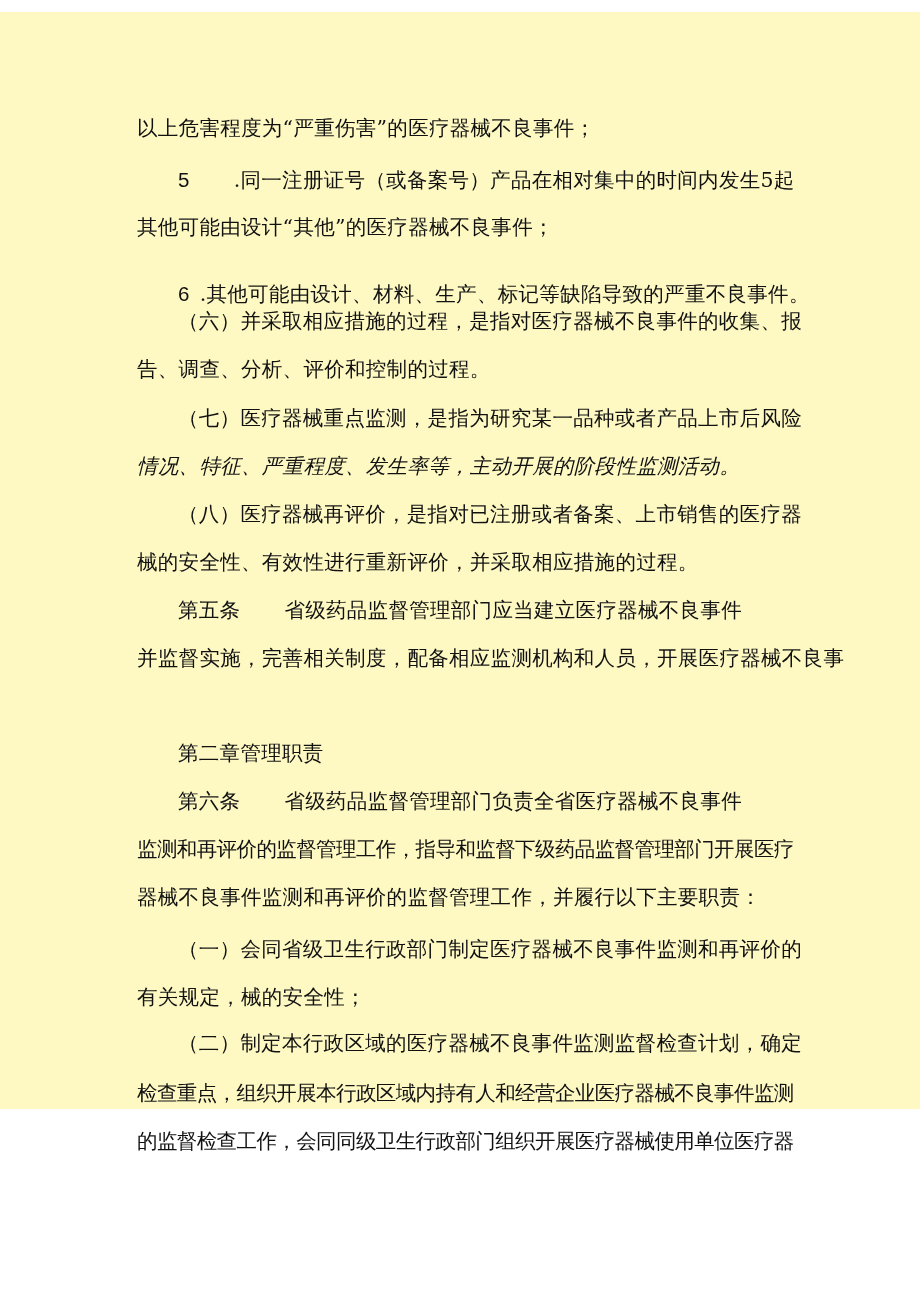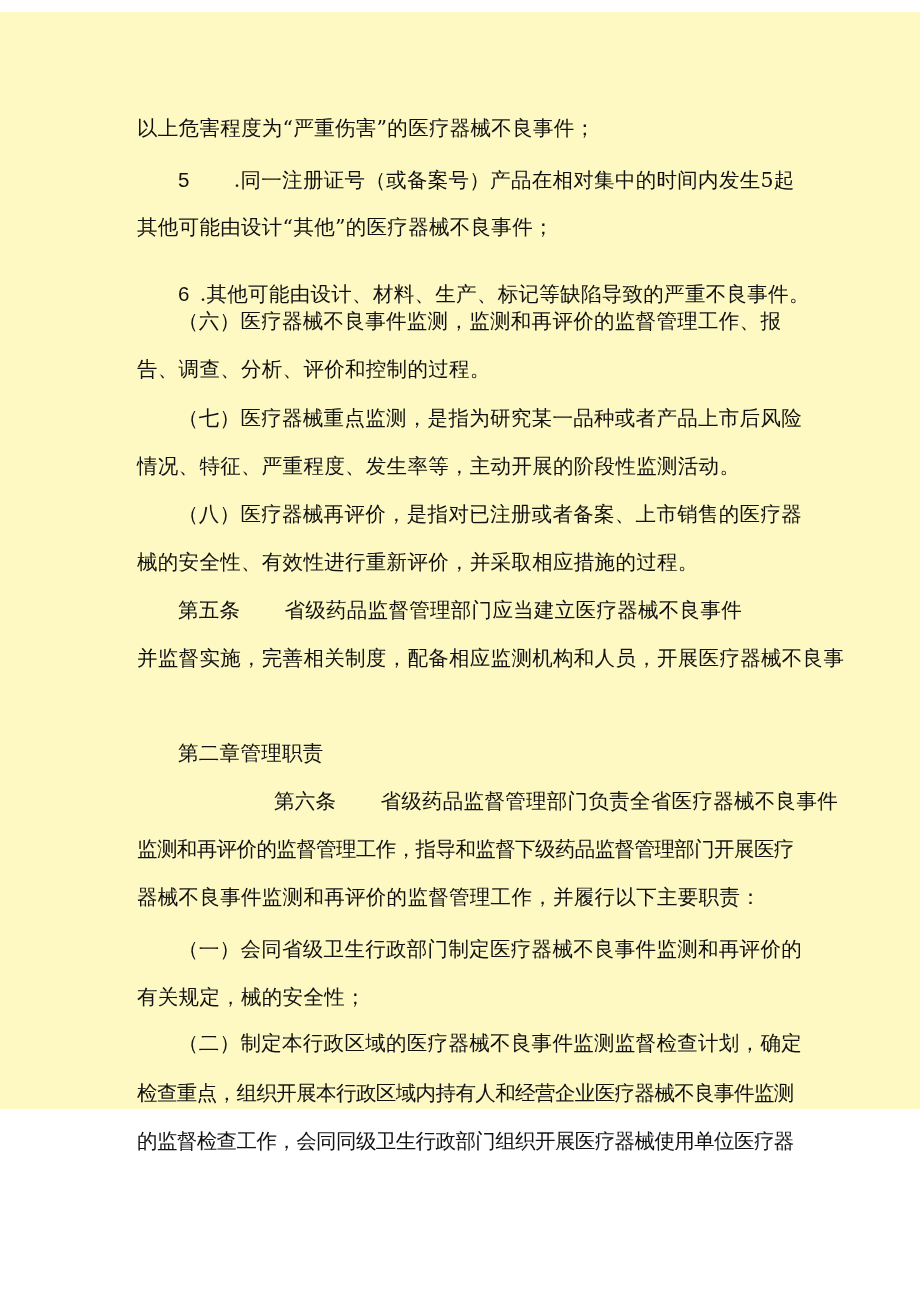--- a/index.html
+++ b/index.html
@@ -34,32 +34,32 @@
 
   <div class="line" style="top:202px;">
     <span>其他可能由设计“其他”的医疗器械不良事件；</span>
   </div>
 
   <div class="line" style="top:249px; left:178px;margin-top:20px;">
     <span class="num">6</span><span class="gap" style="width:10px;"></span><span>.其他可能由设计、材料、生产、标记等缺陷导致的严重不良事件。</span>
   </div>
 
   <div class="line" style="top:296px; left:178px;">
-    <span>（六）医疗器械不良事件监测，监测和再评价的监督管理工作、报</span>
+    <span>（六）并采取相应措施的过程，是指对医疗器械不良事件的收集、报</span>
   </div>
 
   <div class="line" style="top:393px; left:178px;">
     <span>（七）医疗器械重点监测，是指为研究某一品种或者产品上市后风险</span>
   </div>
 
   <div class="line" style="top:344px;">
     <span>告、调查、分析、评价和控制的过程。</span>
   </div>
 
-  <div class="line" style="top:441px;">
+  <div class="line" style="top:441px;font-style:italic;">
     <span>情况、特征、严重程度、发生率等，主动开展的阶段性监测活动。</span>
   </div>
 
   <div class="line" style="top:489px; left:178px;">
     <span>（八）医疗器械再评价，是指对已注册或者备案、上市销售的医疗器</span>
   </div>
 
   <div class="line" style="top:537px;">
     <span>械的安全性、有效性进行重新评价，并采取相应措施的过程。</span>
   </div>
@@ -70,21 +70,21 @@
 
   <div class="line" style="top:633px;">
     <span>并监督实施，完善相关制度，配备相应监测机构和人员，开展医疗器械不良事</span>
   </div>
 
 
   <div class="line" style="top:728px; left:178px;">
     <span>第二章管理职责</span>
   </div>
 
-  <div class="line" style="top:776px; left:178px;text-align:right;">
+  <div class="line" style="top:776px; left:178px;">
     <span>第六条</span><span class="gap" style="width:44px;"></span><span>省级药品监督管理部门负责全省医疗器械不良事件</span>
   </div>
 
   <div class="line" style="top:824px; letter-spacing:-0.6px;">
     <span>监测和再评价的监督管理工作，指导和监督下级药品监督管理部门开展医疗</span>
   </div>
 
   <div class="line" style="top:872px;">
     <span>器械不良事件监测和再评价的监督管理工作，并履行以下主要职责：</span>
   </div>

